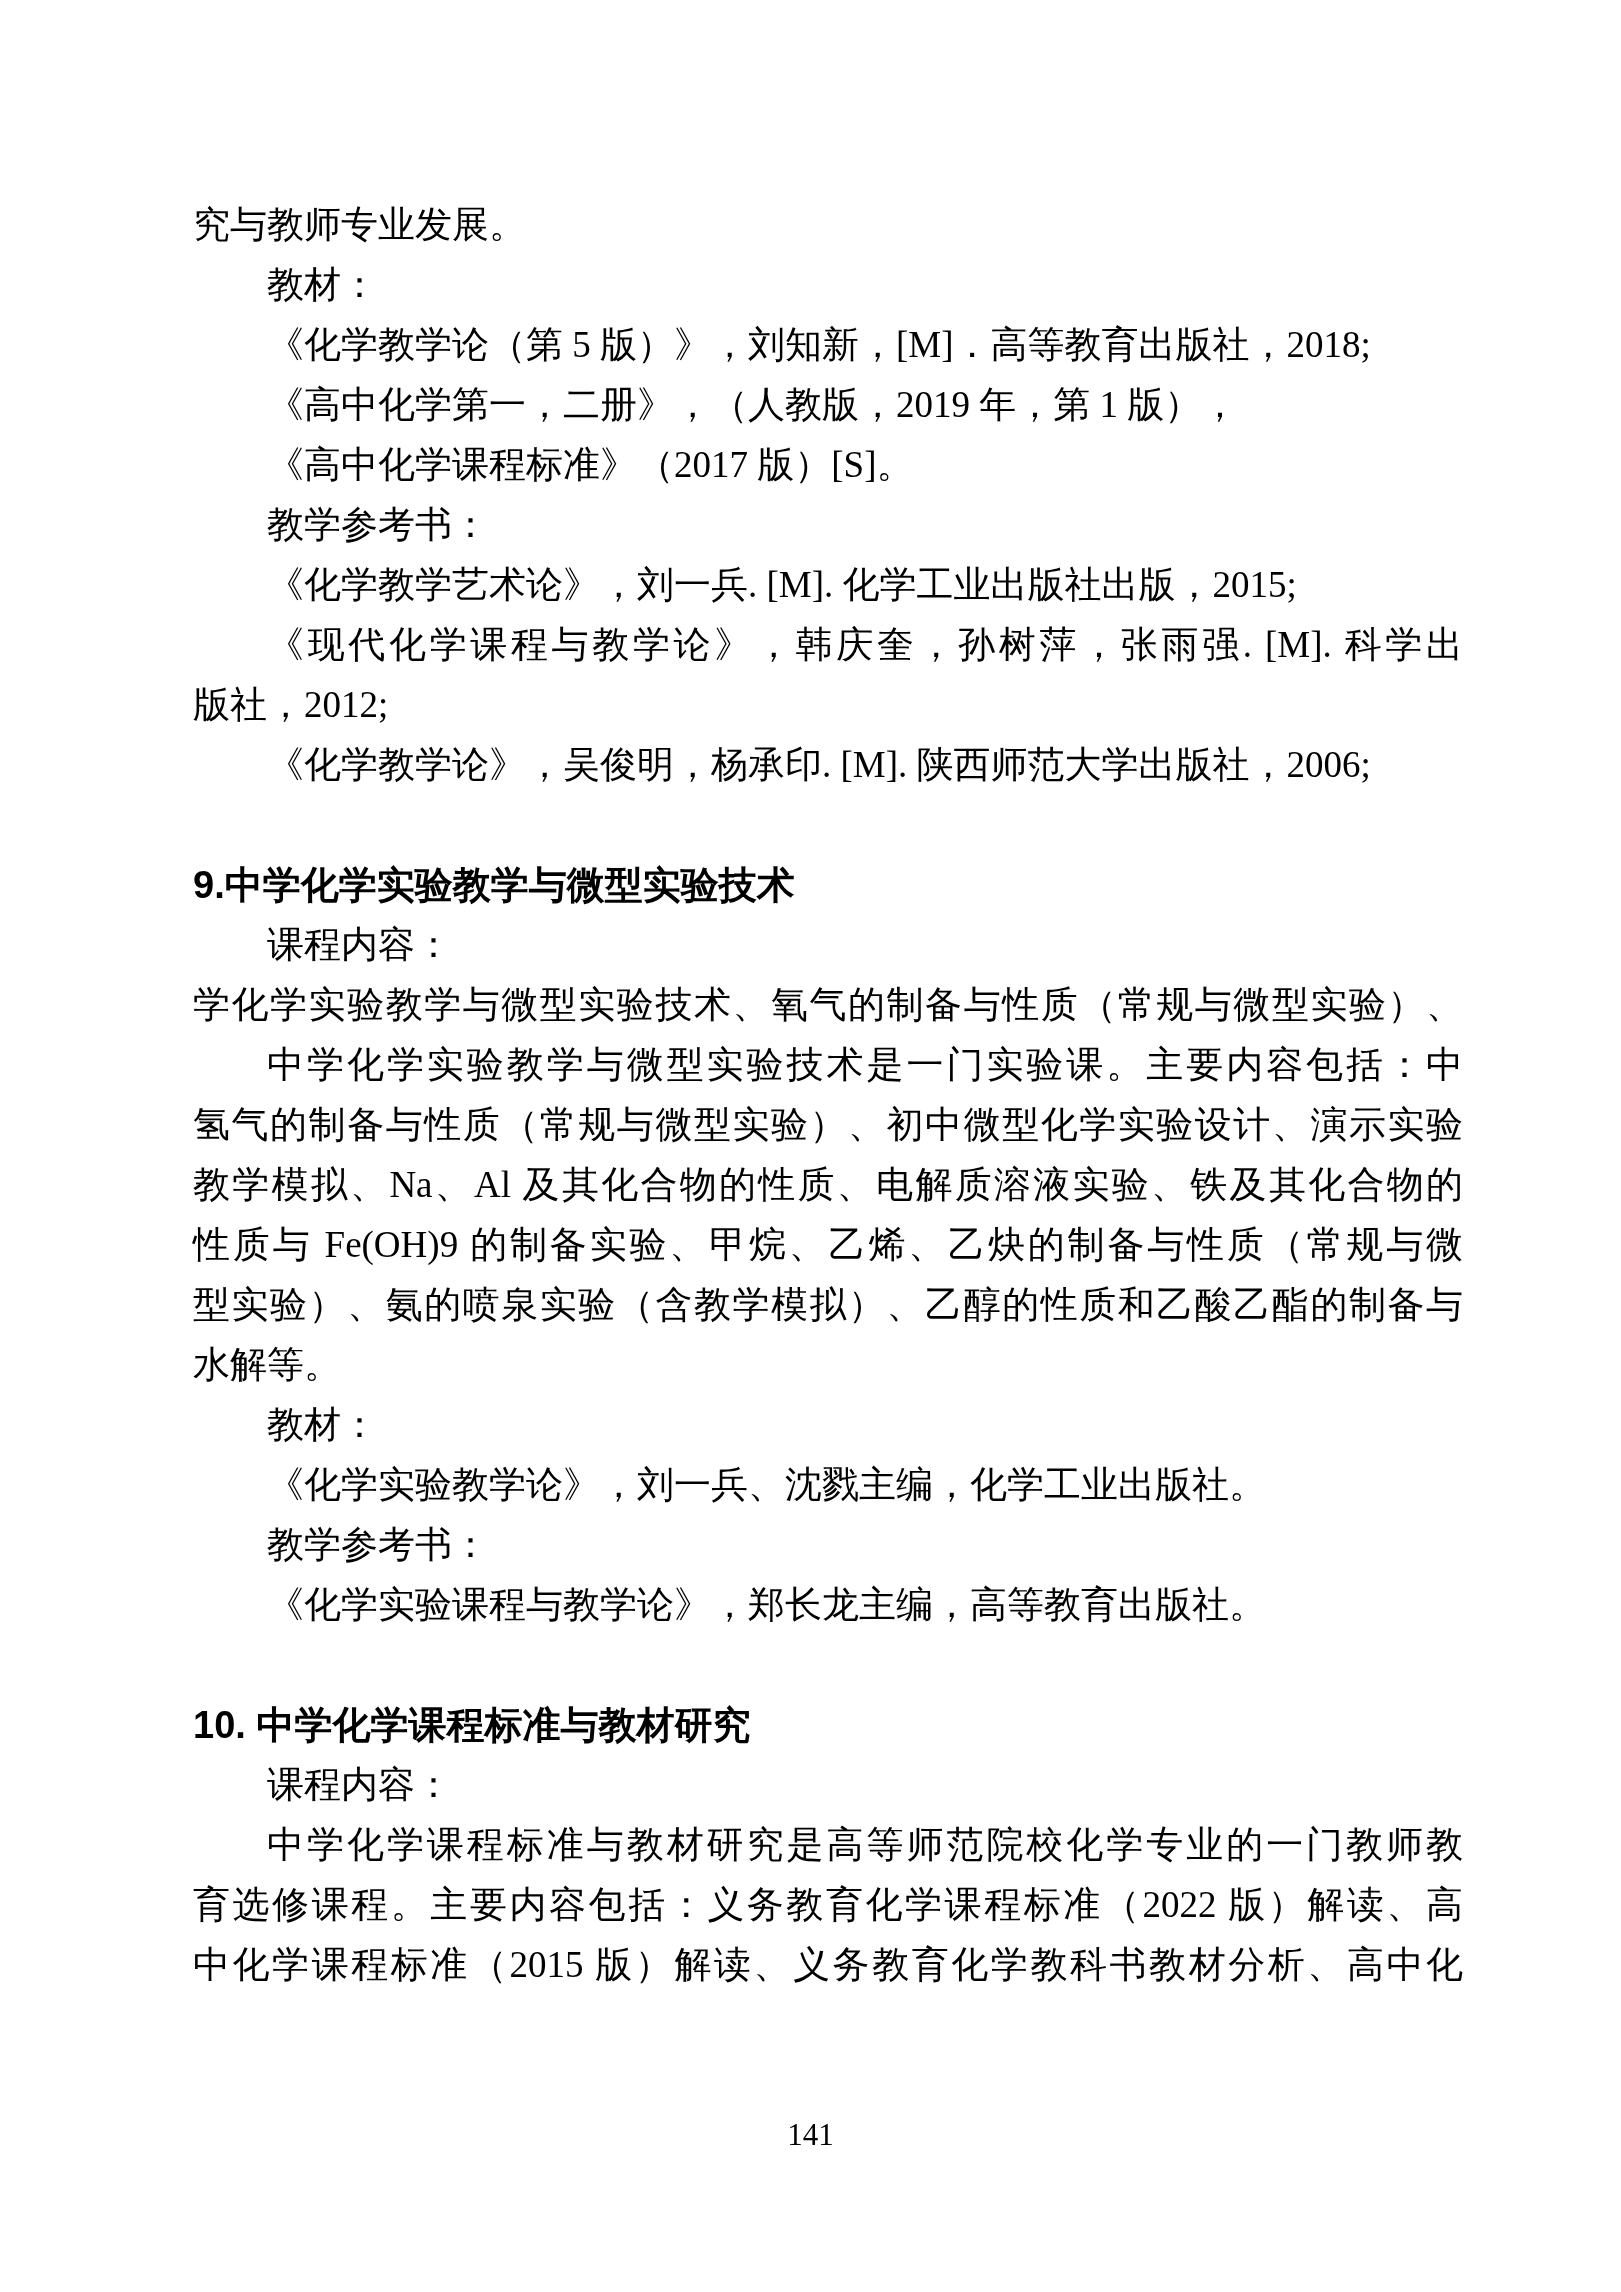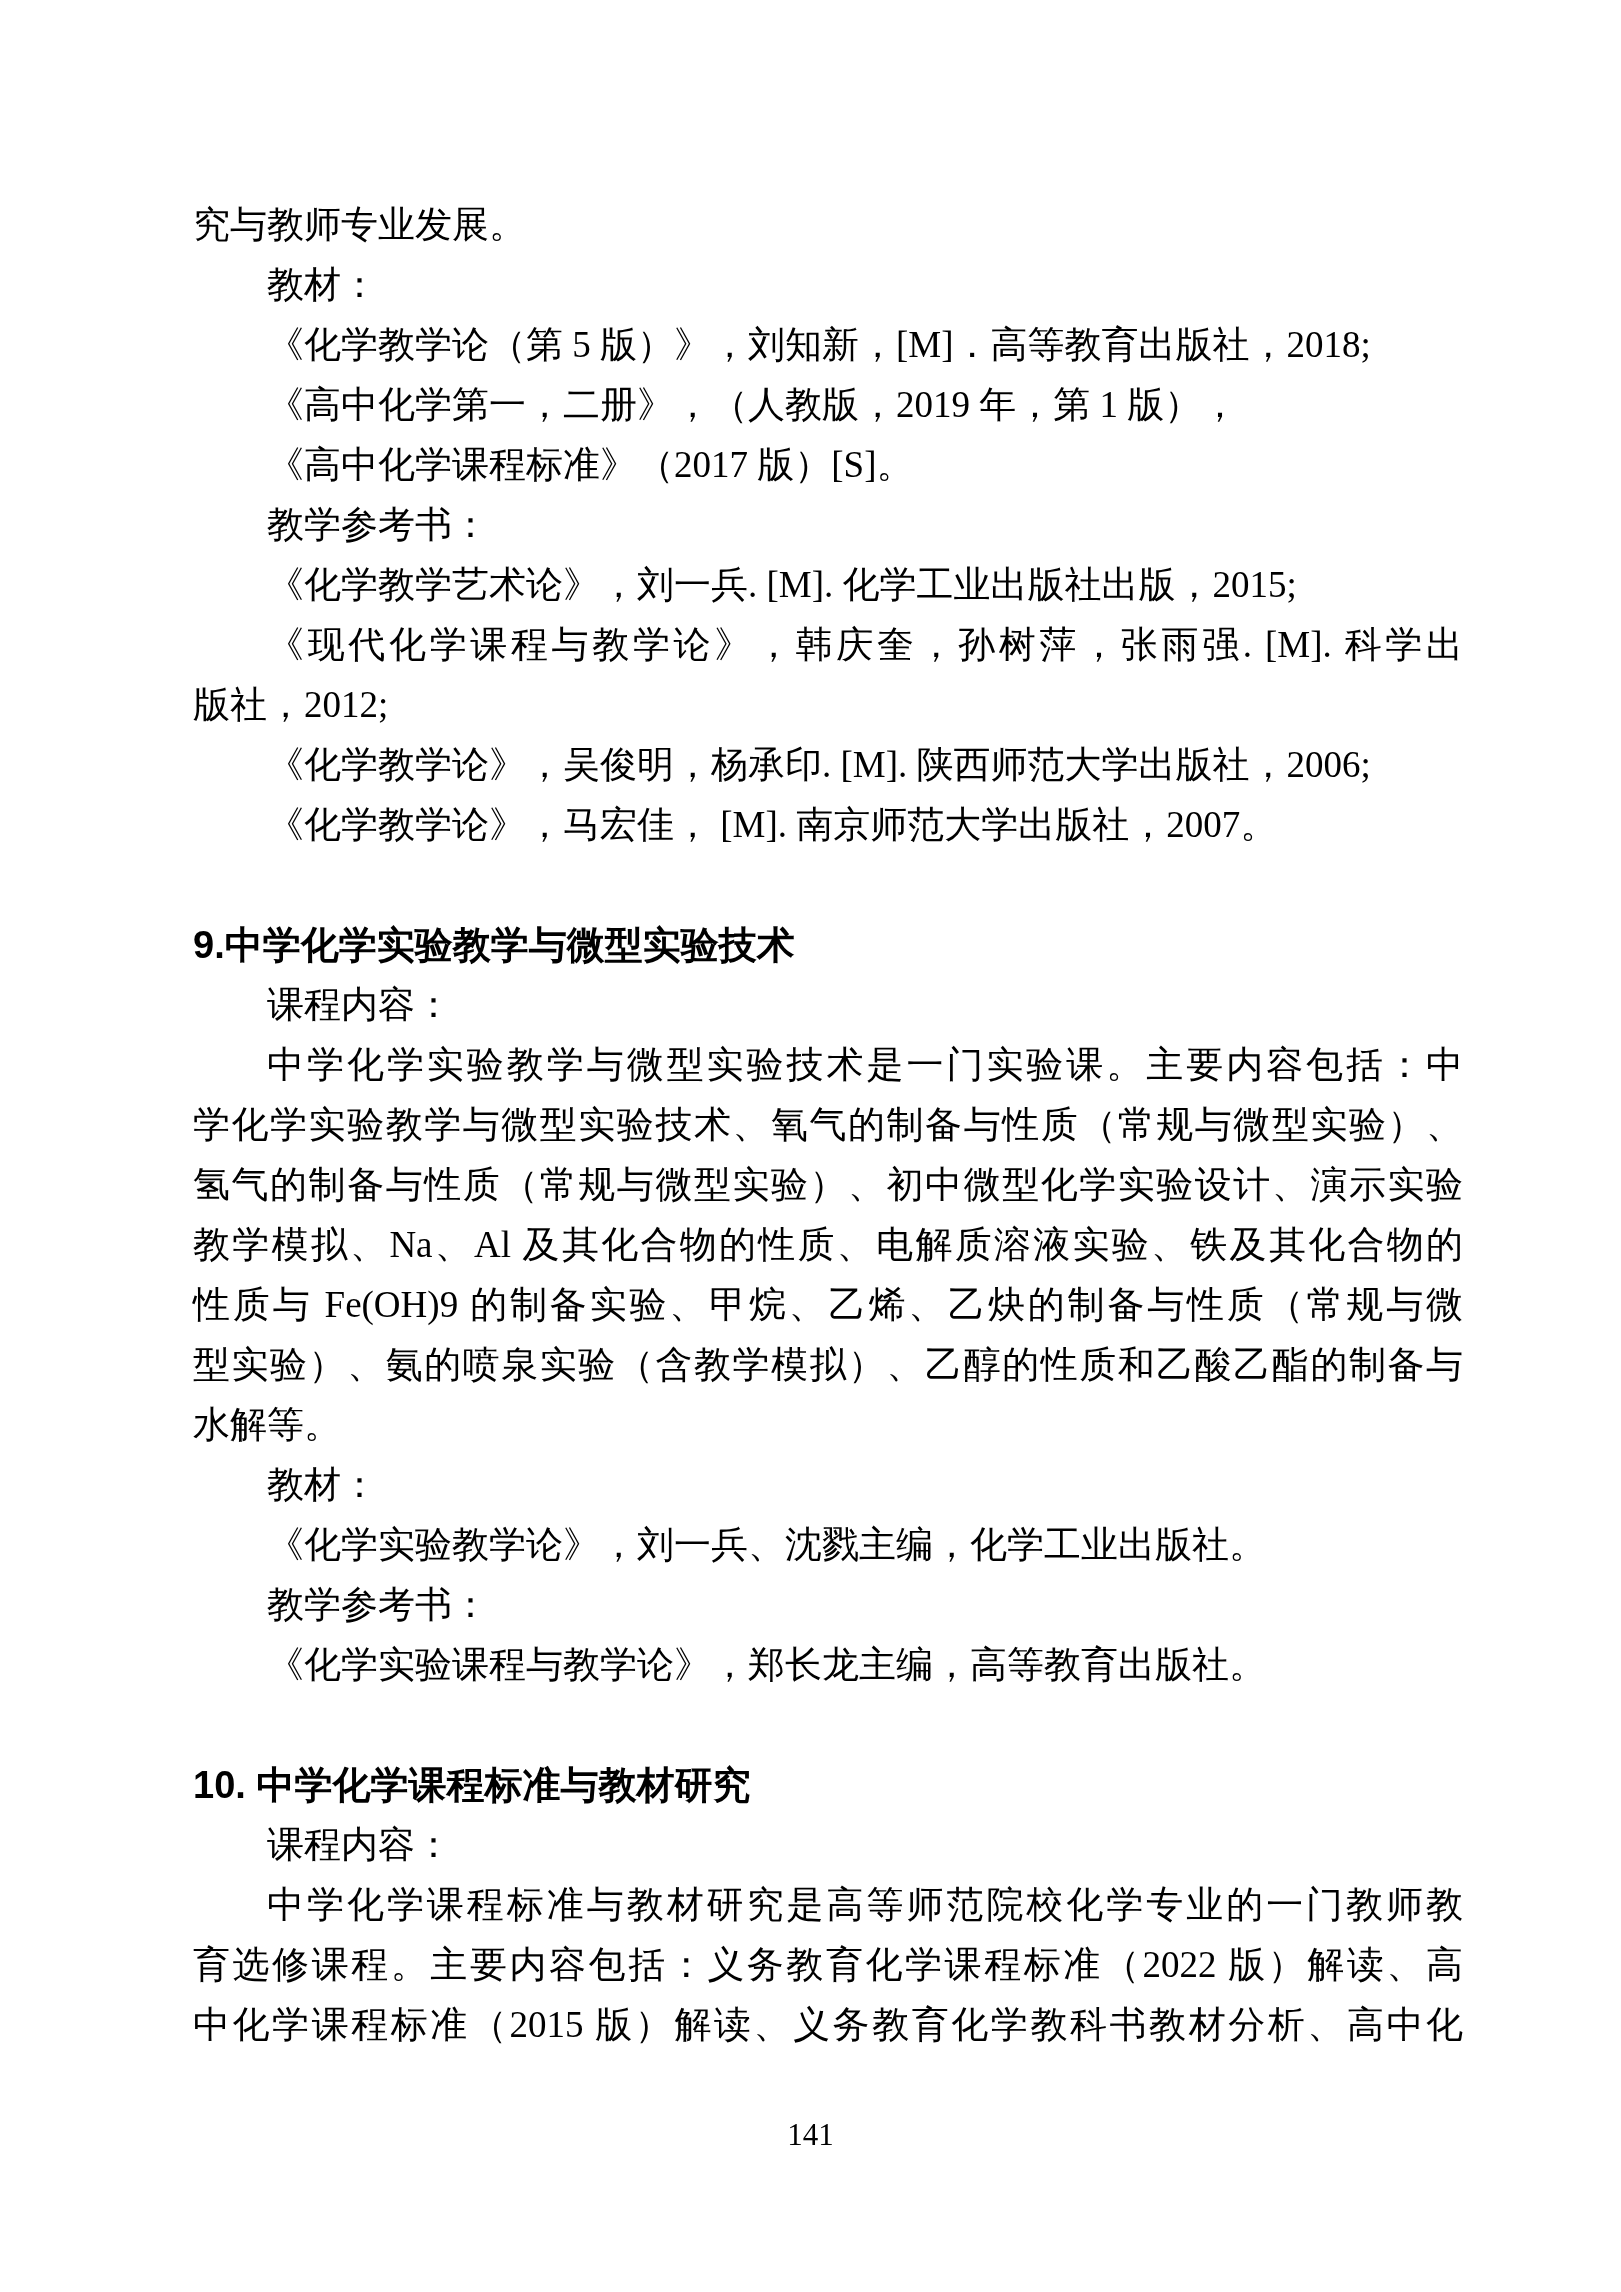--- a/index.html
+++ b/index.html
@@ -65,26 +65,25 @@
     <div class="ln">究与教师专业发展。</div>
     <div class="ln ind">教材：</div>
     <div class="ln ind">《化学教学论（第 5 版）》，刘知新，[M]．高等教育出版社，2018;</div>
     <div class="ln ind">《高中化学第一，二册》，（人教版，2019 年，第 1 版），</div>
     <div class="ln ind">《高中化学课程标准》（2017 版）[S]。</div>
     <div class="ln ind">教学参考书：</div>
     <div class="ln ind">《化学教学艺术论》，刘一兵. [M]. 化学工业出版社出版，2015;</div>
     <div class="ln ind just">《现代化学课程与教学论》，韩庆奎，孙树萍，张雨强. [M]. 科学出</div>
     <div class="ln">版社，2012;</div>
     <div class="ln ind">《化学教学论》，吴俊明，杨承印. [M]. 陕西师范大学出版社，2006;</div>
-    <div class="ln ind">《化学教学论》，马宏佳， [M]. 南京师范大学出版社，2007。</div>
 
     <h2 class="ln head">9.中学化学实验教学与微型实验技术</h2>
     <div class="ln ind">课程内容：</div>
+    <div class="ln just">学化学实验教学与微型实验技术、氧气的制备与性质（常规与微型实验）、</div>
     <div class="ln ind just">中学化学实验教学与微型实验技术是一门实验课。主要内容包括：中</div>
-    <div class="ln just">学化学实验教学与微型实验技术、氧气的制备与性质（常规与微型实验）、</div>
     <div class="ln just">氢气的制备与性质（常规与微型实验）、初中微型化学实验设计、演示实验</div>
     <div class="ln just">教学模拟、Na、Al 及其化合物的性质、电解质溶液实验、铁及其化合物的</div>
     <div class="ln just">性质与 Fe(OH)9 的制备实验、甲烷、乙烯、乙炔的制备与性质（常规与微</div>
     <div class="ln just">型实验）、氨的喷泉实验（含教学模拟）、乙醇的性质和乙酸乙酯的制备与</div>
     <div class="ln">水解等。</div>
     <div class="ln ind">教材：</div>
     <div class="ln ind">《化学实验教学论》，刘一兵、沈戮主编，化学工业出版社。</div>
     <div class="ln ind">教学参考书：</div>
     <div class="ln ind">《化学实验课程与教学论》，郑长龙主编，高等教育出版社。</div>
 

